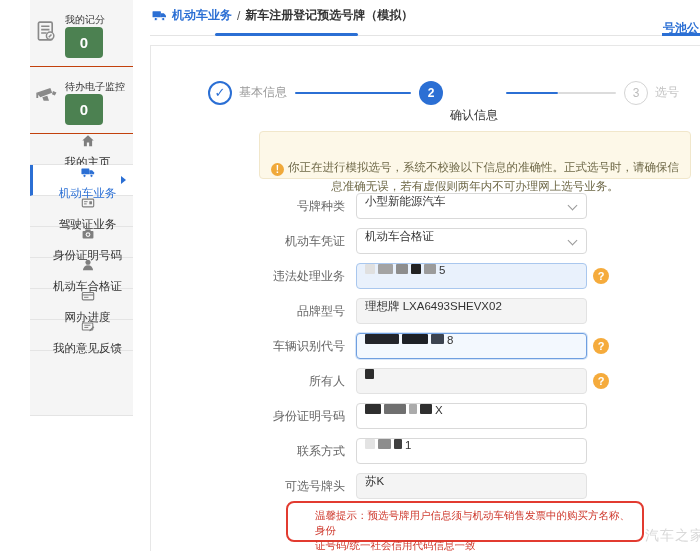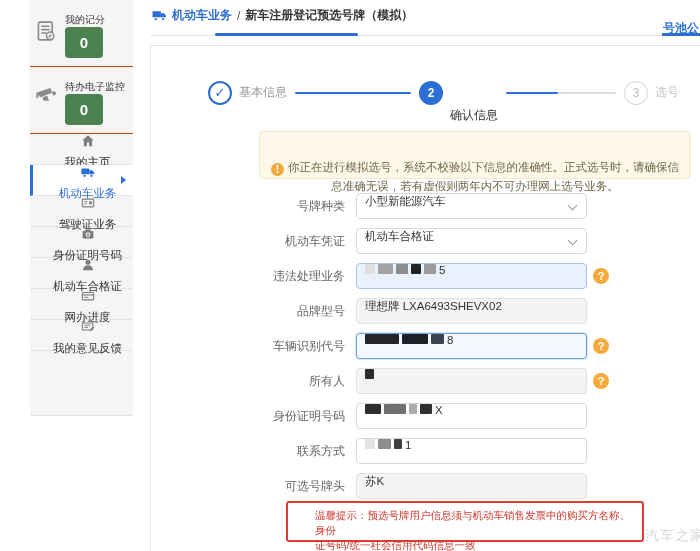--- a/index.html
+++ b/index.html
@@ -84,21 +84,21 @@
   .chev { position:absolute; right:10px; top:8px; width:7px; height:7px;
     border-right:1.5px solid #999; border-bottom:1.5px solid #999; transform:rotate(45deg); }
   .mblk { display:inline-block; height:10px; border-radius:1px; margin-right:3px; vertical-align:middle; }
   .msuffix { font-size:11.5px; color:#333; vertical-align:middle; }
   .help { width:16px; height:16px; border-radius:50%; background:#f5ab3c; color:#fff;
     font-size:11px; font-weight:bold; display:flex; align-items:center; justify-content:center;
     margin-left:6px; flex:none; cursor:pointer; }
 
   
   .alert { position:absolute; left:135px; top:455px; width:358px; height:41px;
-    border:2px solid #e23b30; border-radius:3px; background:#fff;
+    border:2px solid #e23b30; border-radius:8px; background:#fff;
     padding:5px 8px 0 27px; }
   .alert .atext { white-space:pre-line; font-size:10.5px; line-height:15px; color:#cf3a2e; }
 
   .watermark { position:absolute; left:645px; top:527px; font-size:14px; color:#d9d9d9;
     letter-spacing:1px; white-space:nowrap; }
 </style>
 </head>
 <body>
 
 <div id="app">

